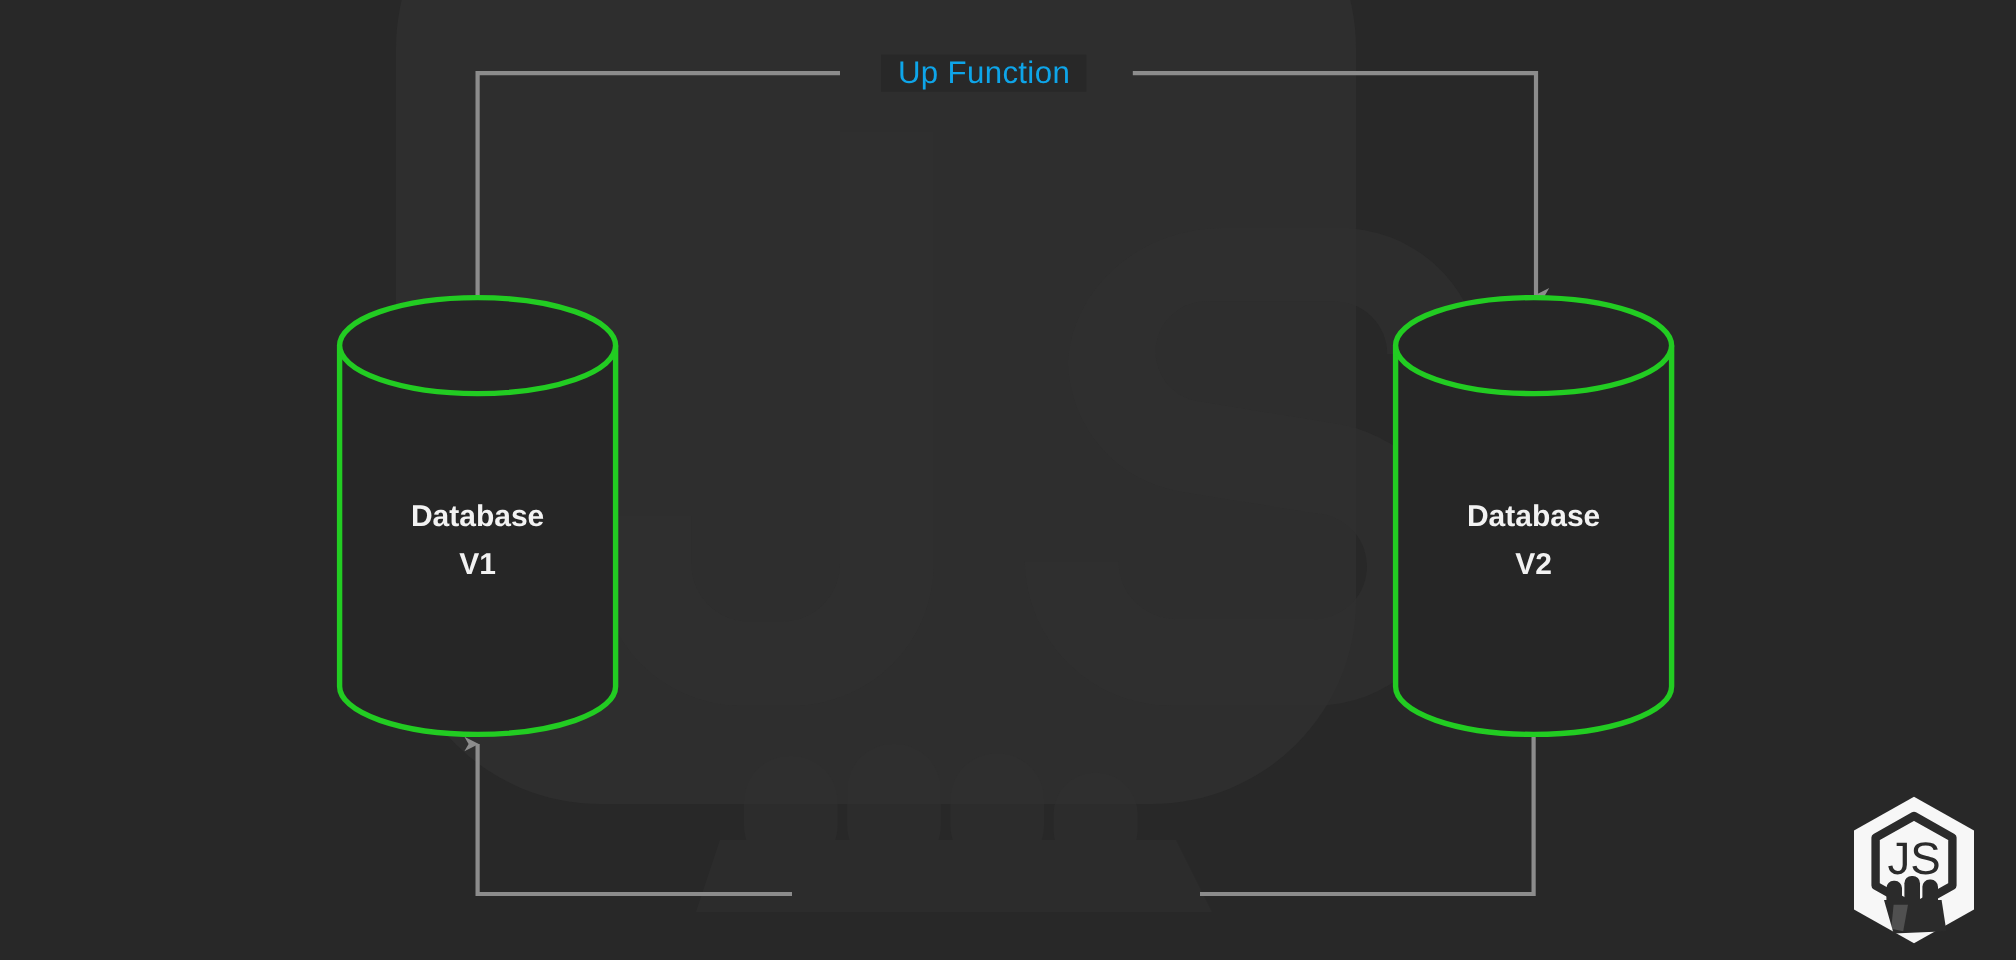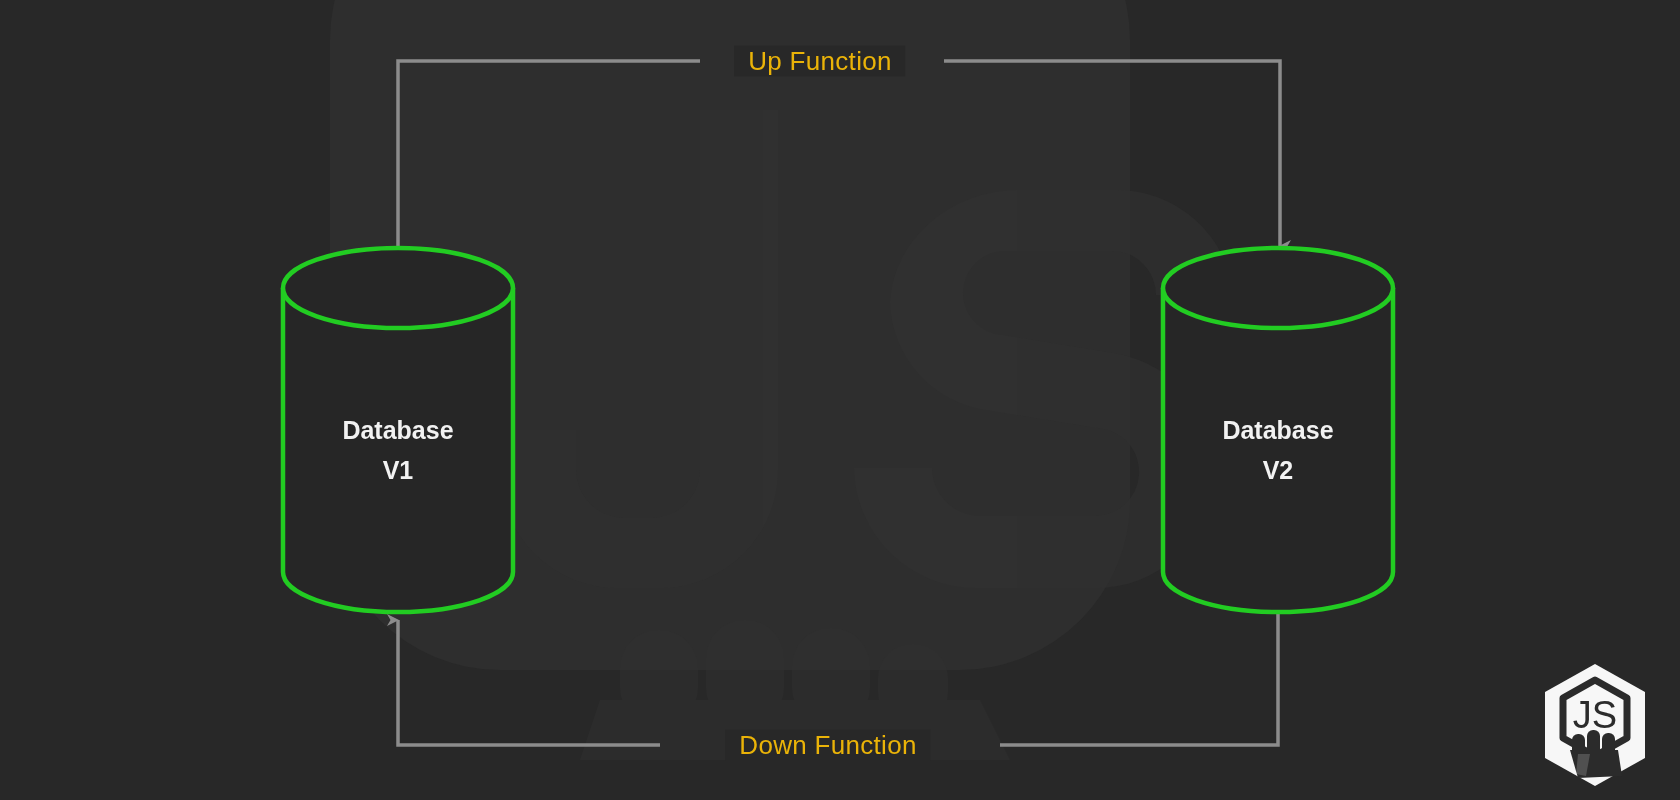--- a/index.html
+++ b/index.html
@@ -21,21 +21,21 @@
   }
   #stage svg.layer {
     position: absolute;
     top: 0;
     left: 0;
     width: 1680px;
     height: 800px;
   }
   .flowlabel {
     position: absolute;
-    color: #eab308;
+    color: #0ea5e9;
     font-size: 26px;
     font-family: "Liberation Sans", sans-serif;
     letter-spacing: 0.3px;
     white-space: nowrap;
     transform: translate(-50%, -50%);
     background: #282828;
     padding: 0 14px;
   }
   .dblabel {
     position: absolute;
@@ -114,21 +114,20 @@
     </g>
 
     <g>
       <path d="M1163 288 V572 a115 40 0 0 0 230 0 V288" fill="#262626" stroke="#22cc22" stroke-width="4.5"></path>
       <ellipse cx="1278" cy="288" rx="115" ry="40" fill="#262626" stroke="#22cc22" stroke-width="4.5"></ellipse>
     </g>
   </svg>
 
   <div class="flowlabel" style="left:820px; top:61px;">Up Function</div>
 
-  <div class="flowlabel" style="left:828px; top:745px;">Down Function</div>
 
   <div class="dblabel" style="left:398px; top:450px;">Database
 V1</div>
 
   <div class="dblabel" style="left:1278px; top:450px;">Database
 V2</div>
 
   <svg id="js-logo" viewBox="0 0 134 134">
     <path d="M67 6 L117 34 L117 100 L67 128 L17 100 L17 34 Z" fill="#f7f7f7"></path>
     <path d="M67 22 L99 40 L99 80 L67 98 L35 80 L35 40 Z" fill="none" stroke="#2b2b2b" stroke-width="7" stroke-linejoin="round"></path>

